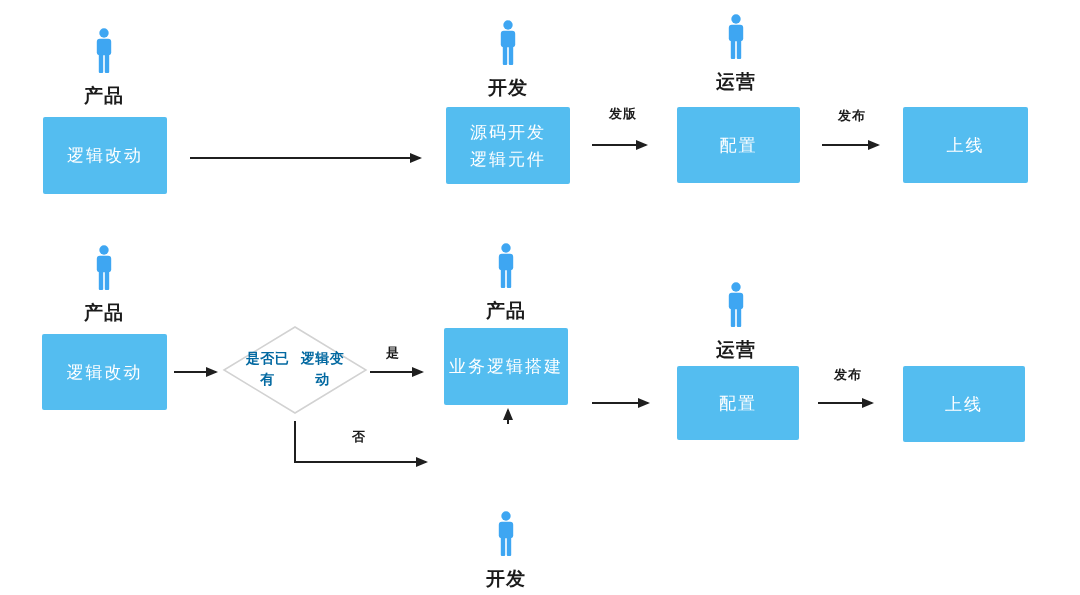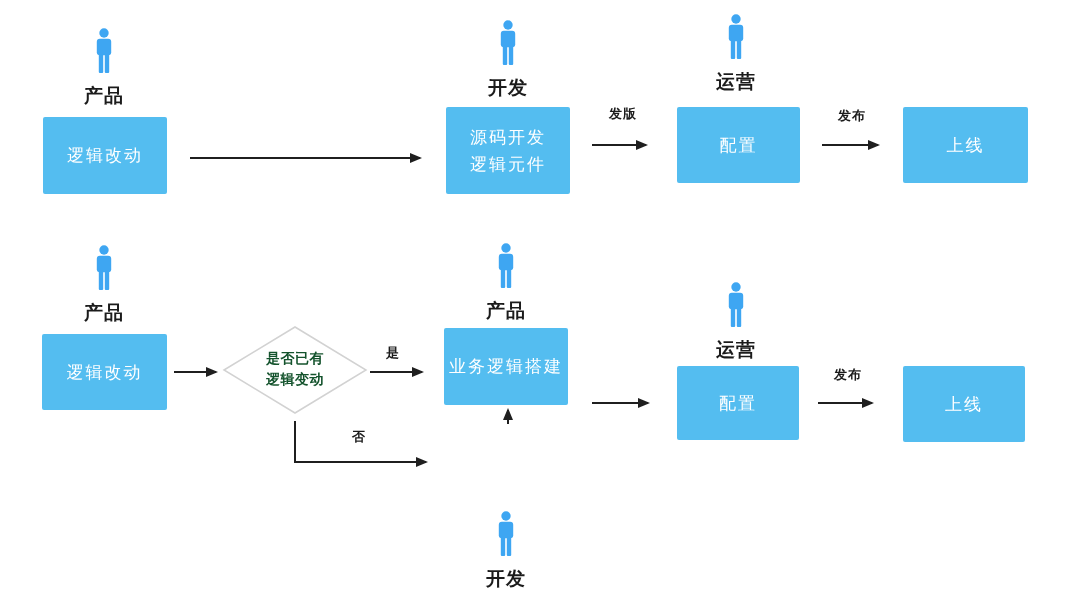--- a/index.html
+++ b/index.html
@@ -22,22 +22,22 @@
   }
   .person{fill:#3ea6f2;}
   .actor-label{
     font-size:19px;font-weight:700;color:#1b1b1b;letter-spacing:1px;white-space:nowrap;
   }
   .edge-label{
     position:absolute;font-size:13px;font-weight:700;color:#1b1b1b;
     text-align:center;letter-spacing:1px;white-space:nowrap;
   }
   .diamond-label{
-    position:absolute;display:flex;flex-direction:column;align-items:center;
-    font-size:14px;font-weight:700;color:#14532d;line-height:21px;
+    position:absolute;display:flex;align-items:center;
+    font-size:14px;font-weight:700;color:#0369a1;line-height:21px;
     letter-spacing:0.5px;text-align:center;
   }
 </style>
 </head>
 <body>
 
 <div class="canvas">
 
   <svg class="overlay">
     <defs>
@@ -124,21 +124,21 @@
       <rect x="5.8" y="26" width="4.4" height="19" rx="1"></rect>
       <rect x="11.8" y="26" width="4.4" height="19" rx="1"></rect>
     </svg>
     <div class="actor-label">开发</div>
   </div>
 
   <div class="node" style="left:43px;top:117px;width:124px;height:77px;">
     <span>逻辑改动</span>
   </div>
 
-  <div class="node" style="left:446px;top:107px;width:124px;height:87px;">
+  <div class="node" style="left:446px;top:107px;width:124px;height:77px;">
     <span>源码开发</span>
     <span>逻辑元件</span>
   </div>
 
   <div class="node" style="left:677px;top:107px;width:123px;height:76px;">
     <span>配置</span>
   </div>
 
   <div class="node" style="left:903px;top:107px;width:125px;height:76px;">
     <span>上线</span>

